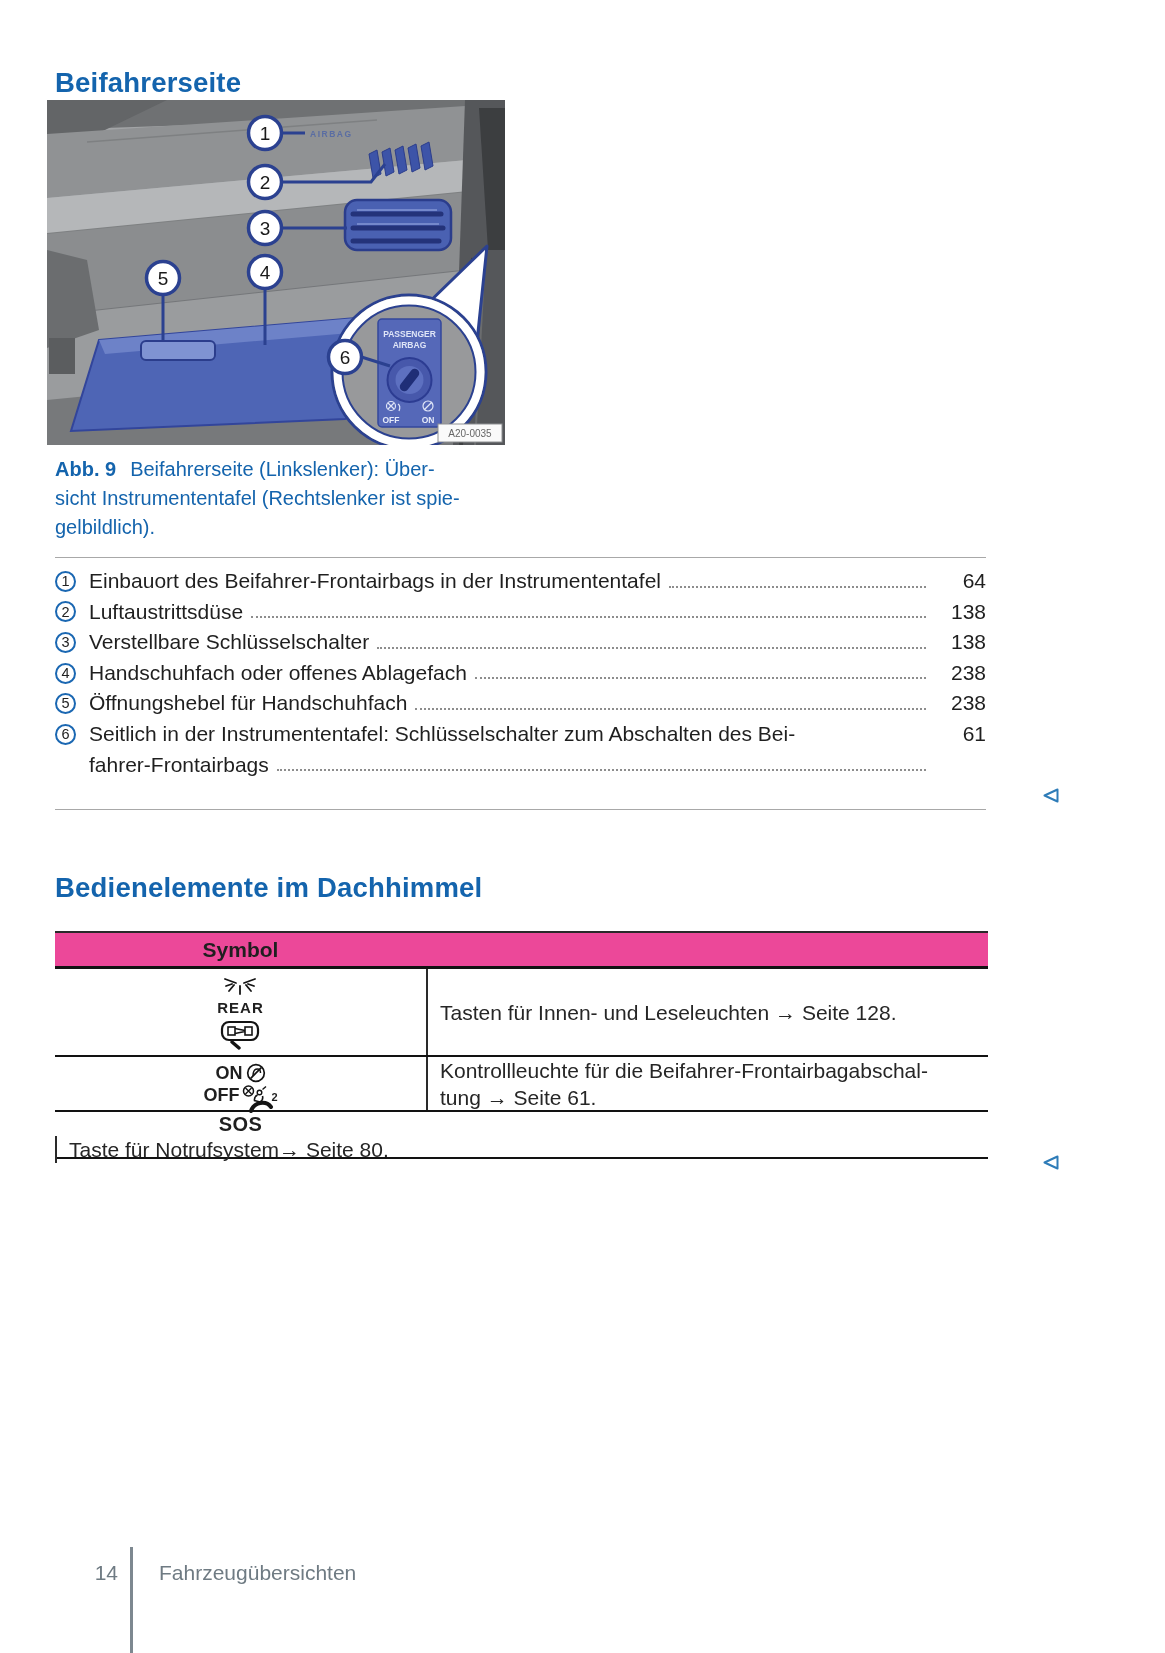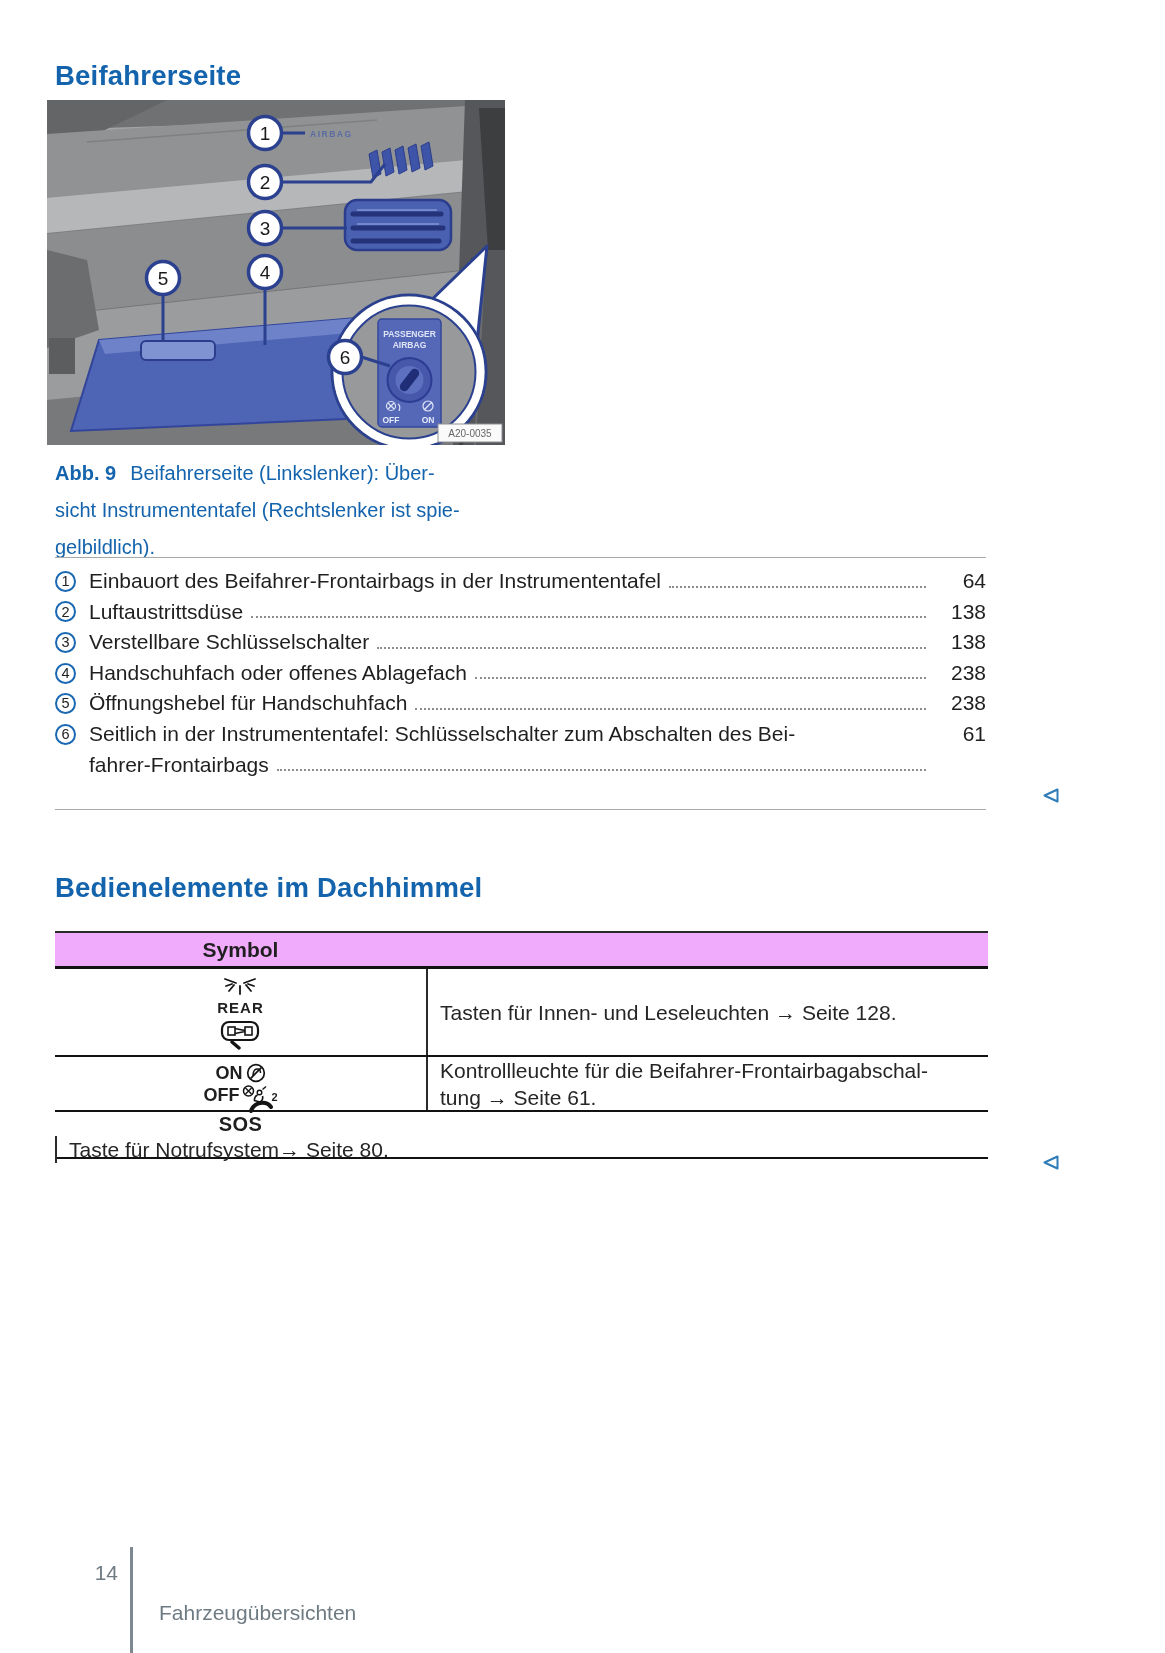--- a/index.html
+++ b/index.html
@@ -7,28 +7,28 @@
     width:1165px;height:1653px;position:relative;background:#ffffff;
     font-family:"Liberation Sans",sans-serif;color:#1f1f1f;overflow:hidden;
   }
   .abs{position:absolute;}
 
   
   .section-title{
     position:absolute;left:55px;margin:0;
     font-size:27.5px;font-weight:700;letter-spacing:.2px;color:#1464ad;
   }
-  #title1{top:60px;}
+  #title1{top:67px;}
   #title2{top:872px;}
 
   
   #figure-wrap{left:47px;top:100px;width:458px;height:345px;}
 
   
-  #caption{left:55px;top:455px;width:490px;font-size:20px;line-height:37px;color:#1464ad;}
+  #caption{left:55px;top:455px;width:490px;font-size:20px;line-height:29px;color:#1464ad;}
   #caption .prefix{font-weight:700;margin-right:14px;}
   #caption .cap-text{white-space:pre-line;}
 
   
   #legend{
     left:55px;top:557px;width:931px;height:253px;box-sizing:border-box;
     border-top:1px solid #a8a8a8;border-bottom:1px solid #a8a8a8;
     padding-top:8px;font-size:21px;
   }
   .lrow{display:flex;align-items:baseline;line-height:30.6px;height:30.6px;}
@@ -45,21 +45,21 @@
   .lcont{margin-left:34px;}
 
   
   .nav-triangle{width:17px;height:15px;}
   #triangle1{left:1042px;top:788px;}
   #triangle2{left:1042px;top:1155px;}
 
   
   #symtable{left:55px;top:931px;width:933px;font-size:21px;}
   .thead{
-    display:flex;height:38px;box-sizing:border-box;background:#f0abfc;
+    display:flex;height:38px;box-sizing:border-box;background:#ec4899;
     border-top:2px solid #2a2a2a;border-bottom:3px solid #121212;
     font-weight:700;
   }
   .trow{display:flex;border-bottom:2px solid #121212;box-sizing:border-box;}
   .c1{width:371px;flex:none;display:flex;align-items:center;justify-content:center;box-sizing:border-box;}
   .c2{flex:1;border-left:2px solid #2a2a2a;padding-left:12px;display:flex;align-items:center;box-sizing:border-box;}
   #row1{height:88px;}
   #row2{height:55px;}
   #row3{height:47px;flex-direction:column;}
   .sym-stack{display:flex;flex-direction:column;align-items:center;}
@@ -67,21 +67,21 @@
   .onoff-line{display:flex;align-items:center;gap:3px;font-size:18px;font-weight:700;line-height:22px;}
   .onoff-line .sub2{font-size:11px;font-weight:700;align-self:flex-end;margin-bottom:-2px;}
   .sos-wrap{position:relative;display:inline-block;}
   .sos-text{font-size:20px;font-weight:700;letter-spacing:.5px;}
   .handset{position:absolute;top:-13px;right:-12px;}
   .meaning{white-space:pre-line;line-height:27px;color:#262626;}
 
   
   #footer-pagenum{left:88px;top:1561px;width:30px;text-align:right;font-size:21px;color:#6f7b83;}
   #footer-bar{left:130px;top:1547px;width:3px;height:106px;background:#7d8890;}
-  #footer-chapter{left:159px;top:1561px;font-size:21px;color:#6f7b83;margin-top:40px;}
+  #footer-chapter{left:159px;top:1561px;font-size:21px;color:#6f7b83;}
 </style>
 </head>
 <body>
 
 <h1 class="section-title" id="title1">Beifahrerseite</h1>
 
 <div class="abs" id="figure-wrap">
 <svg width="458" height="345" viewBox="0 0 458 345" xmlns="http://www.w3.org/2000/svg">
   <rect width="458" height="345" fill="#a2a4a6"></rect>
   <polygon points="0,0 458,0 458,14 0,30" fill="#6f7173"></polygon>

